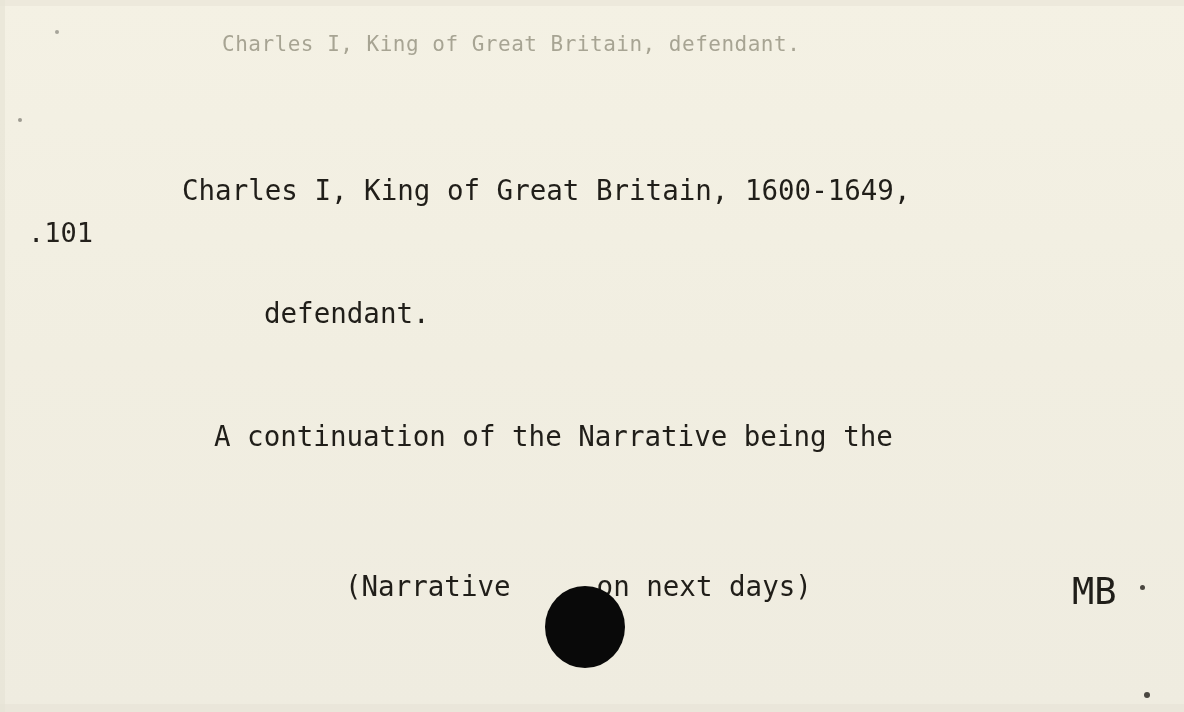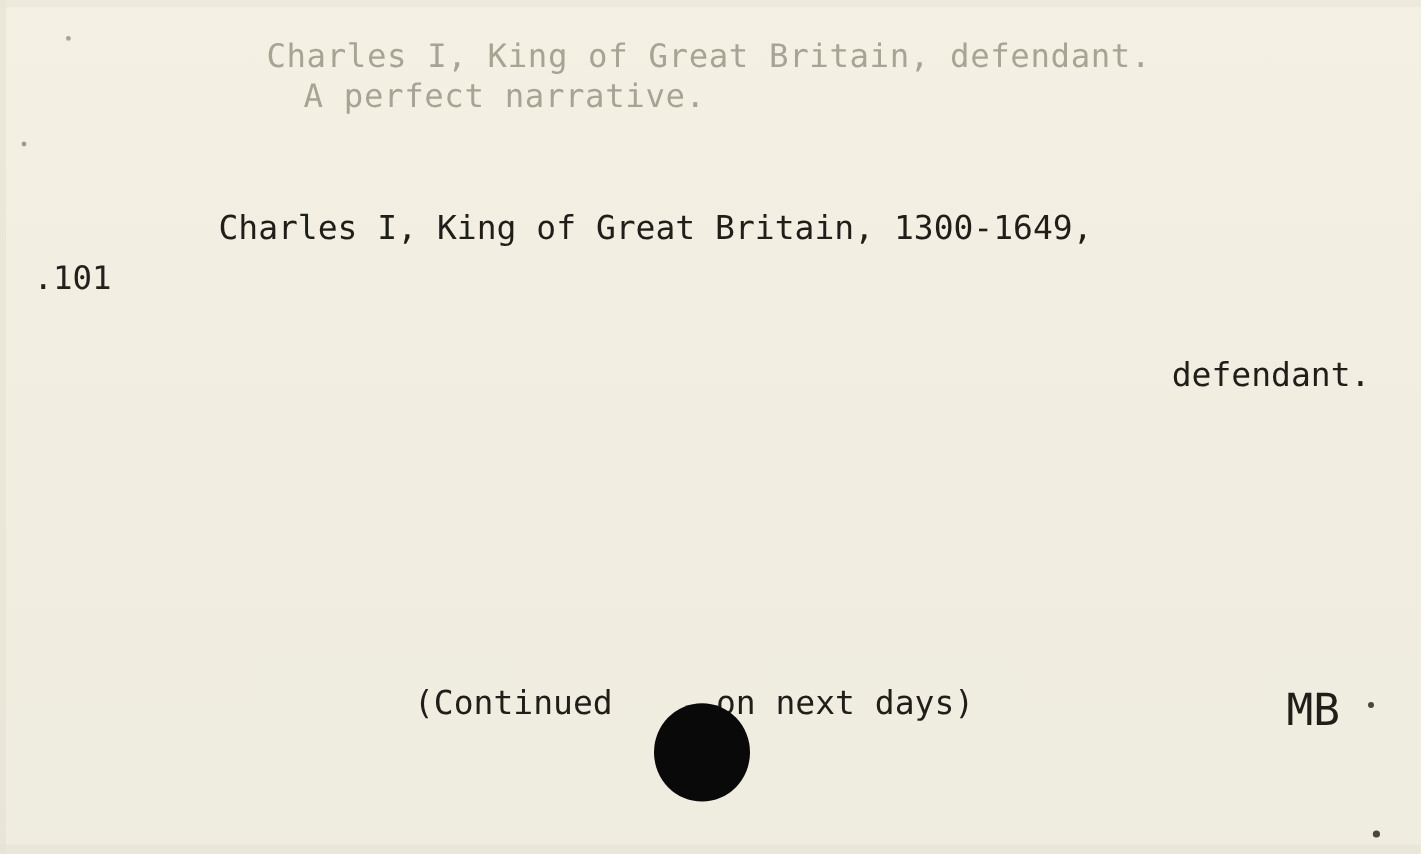--- a/index.html
+++ b/index.html
@@ -40,21 +40,21 @@
     left: 0; bottom: 0;
     width: 1184px; height: 8px;
     background: #e6e3d5;
     opacity: 0.6;
   }
 
   
   .ghost {
     position: absolute;
     color: #9a9786;
-    font-size: 27px;
+    font-size: 21px;
     letter-spacing: 0.5px;
     white-space: pre;
     opacity: 0.85;
   }
   .ghost-line1 { left: 222px; top: 32px; }
   .ghost-line2 { left: 253px; top: 65px; }
 
   
   .callnum {
     position: absolute;
@@ -76,21 +76,21 @@
     position: absolute;
     left: 182px;
     top: 88px;
     width: 960px;
     color: #201e19;
     font-size: 27.5px;
     line-height: 41px;
     white-space: pre;
   }
   .body-text .line { white-space: pre; }
-  .indent1 { padding-left: 82px; text-align: right; }
+  .indent1 { padding-left: 82px; }
   .indent2 { padding-left: 32px; }
 
   
   .footer {
     position: absolute;
     left: 0;
     top: 570px;
     width: 1184px;
     height: 42px;
   }
@@ -135,39 +135,39 @@
 </head>
 <body>
 
 <div class="card">
 
   <div class="edge-top"></div>
   <div class="edge-left"></div>
   <div class="edge-bottom"></div>
 
   <div class="ghost ghost-line1">Charles I, King of Great Britain, defendant.</div>
-  <div class="ghost ghost-line2">A perfect narrative.</div>
 
   <div class="callnum">
     <div>.101</div>
   </div>
 
   <div class="body-text">
-    <div class="line">Charles I, King of Great Britain, 1300-1649,</div>
+    <div class="line">Charles I, King of Great Britain, 1600-1649,</div>
     <div class="line indent1">defendant.</div>
+    <div class="line indent2">A continuation of the Narrative being the</div>
     
     
     
     
     
     
   </div>
 
   <div class="footer">
-    <div class="continued"><span>(Continued</span><span class="gap"></span><span>on next days)</span></div>
+    <div class="continued"><span>(Narrative</span><span class="gap"></span><span>on next days)</span></div>
     <div class="initials">MB</div>
   </div>
 
   <div class="hole"></div>
 
   <div class="speck speck-a"></div>
   <div class="speck speck-b"></div>
   <div class="speck speck-c"></div>
   <div class="speck speck-d"></div>
 

